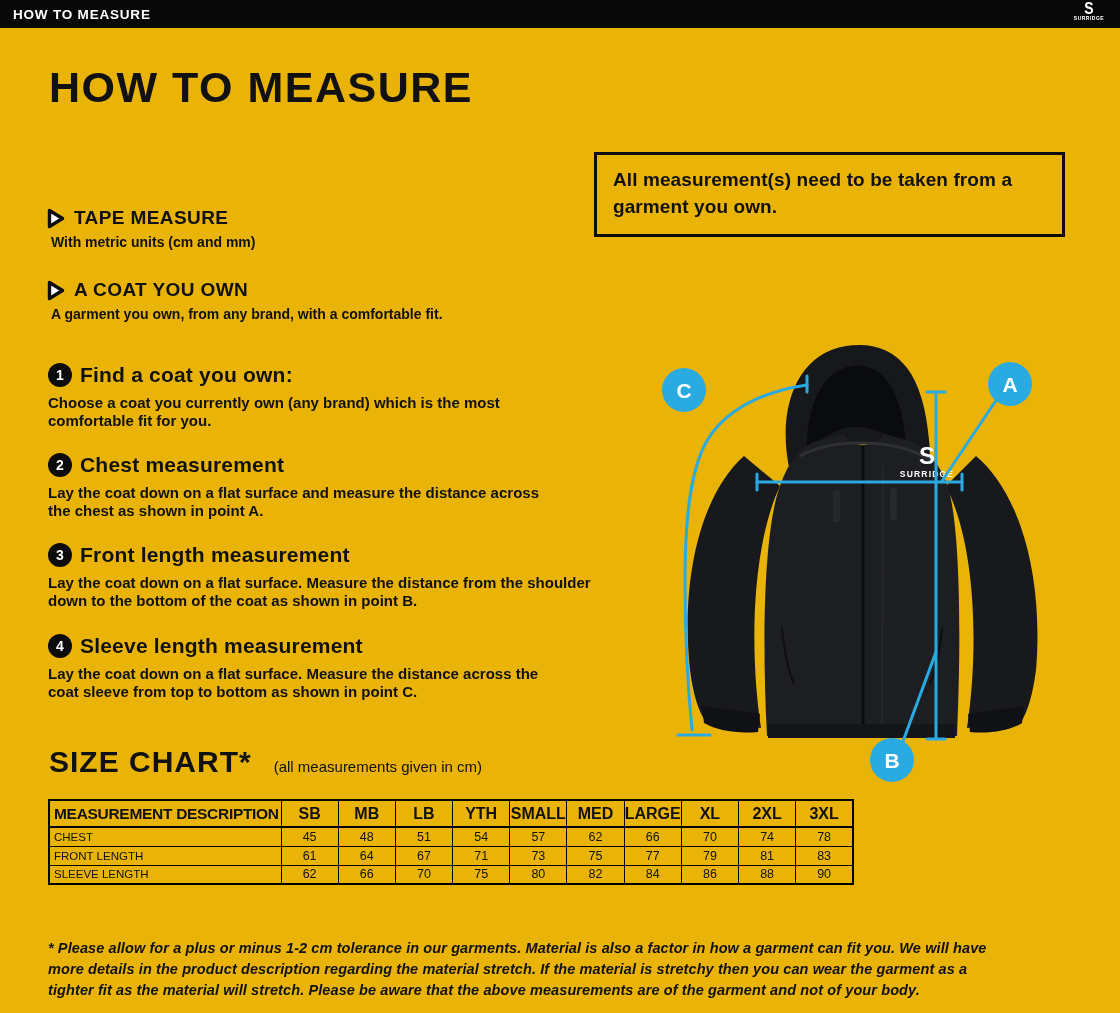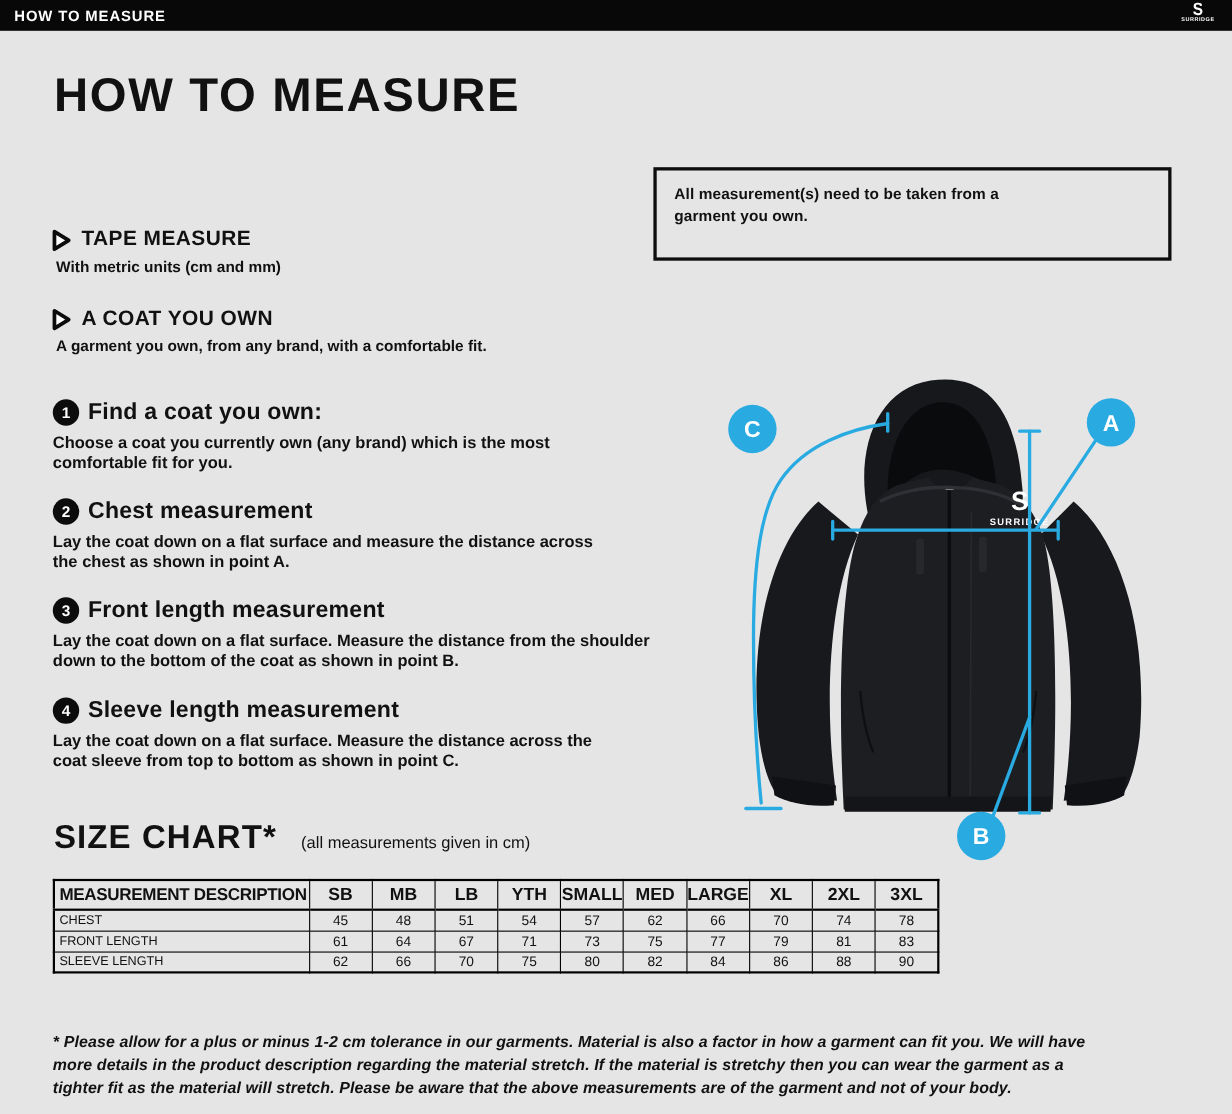--- a/index.html
+++ b/index.html
@@ -1,18 +1,18 @@
 <!DOCTYPE html>
 <html><head>
 <meta charset="utf-8">
 <style>
   * { margin:0; padding:0; box-sizing:border-box; }
   html,body { background:#ffffff; }
   body { font-family:"Liberation Sans", sans-serif; color:#111; }
-  .page { position:relative; width:1120px; height:1013px; background:#e5e5e5; overflow:hidden; }
+  .page { position:relative; width:1120px; height:1013px; background:#eab308; overflow:hidden; }
 
   
   .topbar { position:absolute; left:0; top:0; width:1120px; height:28px; background:#080808;
             display:flex; align-items:center; }
   .topbar-title { color:#fff; font-size:13.5px; font-weight:bold; letter-spacing:0.8px; padding-left:13px; }
   .topbar-logo { position:absolute; right:9px; top:1px; width:44px; text-align:center; color:#fff; line-height:1; }
   .topbar-logo .s-glyph { font-size:14px; font-weight:bold; display:block; transform:scaleY(1.15); }
   .topbar-logo .brand { font-size:5px; font-weight:bold; letter-spacing:0.5px; display:block; margin-top:1px; }
 
   
@@ -27,21 +27,21 @@
   
   .step { position:absolute; left:48px; width:600px; }
   .step-head { display:flex; align-items:center; gap:8px; }
   .step-num { width:24px; height:24px; border-radius:50%; background:#0c0c0c; color:#fff;
               font-size:14px; font-weight:bold; display:flex; align-items:center; justify-content:center; }
   .step-title { font-size:21px; font-weight:bold; letter-spacing:0.2px; }
   .step-body { margin-top:7px; font-size:15px; font-weight:bold; line-height:18px; white-space:pre-line; }
 
   
   .callout { position:absolute; left:594px; top:152px; width:471px; height:85px;
-             border:3px solid #0d0d0d; padding:12px 16px; font-size:14px; font-weight:bold;
+             border:3px solid #0d0d0d; padding:12px 16px; font-size:19px; font-weight:bold;
              line-height:1.4; white-space:pre-line; letter-spacing:0.1px; }
 
   
   .diagram { position:absolute; left:640px; top:340px; width:480px; height:480px; }
 
   
   .size-heading { position:absolute; left:49px; top:745px; }
   .size-heading .big { font-size:30px; font-weight:bold; letter-spacing:1px; }
   .size-heading .small { font-size:15px; font-weight:normal; margin-left:22px; }
 

